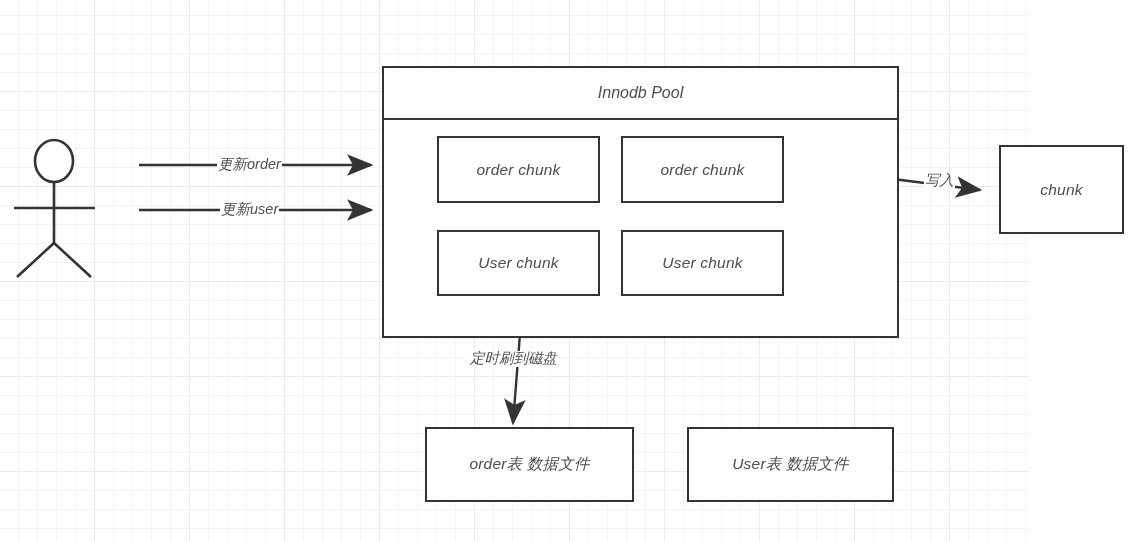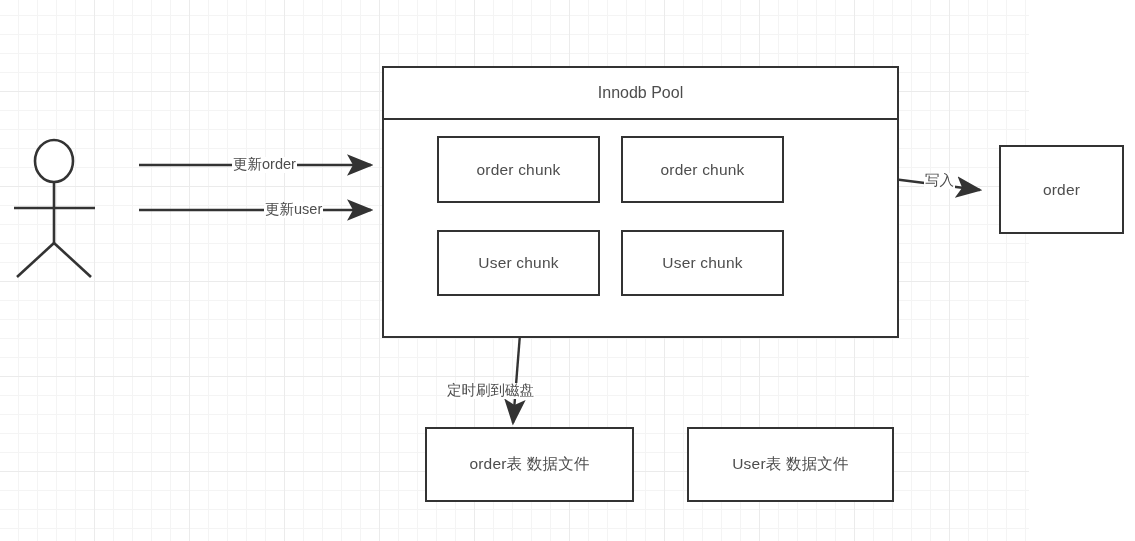--- a/index.html
+++ b/index.html
@@ -11,20 +11,21 @@
   #canvas{
     position:relative;width:1029px;height:541px;
     background-color:#ffffff;
     background-image:
       linear-gradient(to right, #ebebeb 1px, transparent 1px),
       linear-gradient(to bottom, #ebebeb 1px, transparent 1px),
       linear-gradient(to right, #f4f4f4 1px, transparent 1px),
       linear-gradient(to bottom, #f4f4f4 1px, transparent 1px);
     background-size:95px 95px,95px 95px,19px 19px,19px 19px;
     background-position:-1px -4px,-1px -4px,-1px -4px,-1px -4px;
+    font-style:italic;
   }
   .svg-layer{position:absolute;left:0;top:0;width:1135px;height:541px;}
   .box{
     position:absolute;box-sizing:border-box;
     background:#ffffff;border:2.5px solid #333333;
     display:flex;align-items:center;justify-content:center;
     color:#4d4d4d;font-size:15.5px;letter-spacing:.2px;margin-left:16px;
   }
   .pool-outer{
     position:absolute;box-sizing:border-box;
@@ -73,23 +74,23 @@
 
   <div class="pool-outer">
     <div class="pool-header">Innodb Pool</div>
   </div>
 
   <div class="box" style="left:421px;top:136px;width:163px;height:67px;">order chunk</div>
   <div class="box" style="left:605px;top:136px;width:163px;height:67px;">order chunk</div>
   <div class="box" style="left:421px;top:230px;width:163px;height:66px;">User chunk</div>
   <div class="box" style="left:605px;top:230px;width:163px;height:66px;">User chunk</div>
 
-  <div class="box" style="left:983px;top:145px;width:125px;height:89px;">order</div>
+  <div class="box" style="left:983px;top:145px;width:125px;height:89px;">chunk</div>
 
   <div class="box" style="left:409px;top:427px;width:209px;height:75px;">order表 数据文件</div>
   <div class="box" style="left:671px;top:427px;width:207px;height:75px;">User表 数据文件</div>
 
-  <div class="edge-label" style="left:217px;top:157px;margin-left:15px;">更新order</div>
-  <div class="edge-label" style="left:220px;top:202px;margin-left:44px;">更新user</div>
+  <div class="edge-label" style="left:217px;top:157px;">更新order</div>
+  <div class="edge-label" style="left:220px;top:202px;">更新user</div>
   <div class="edge-label" style="left:924px;top:173px;">写入</div>
-  <div class="edge-label" style="left:446px;top:351px;margin-top:32px;">定时刷到磁盘</div>
+  <div class="edge-label" style="left:469px;top:351px;">定时刷到磁盘</div>
 
 </div>
 
 </body></html>

